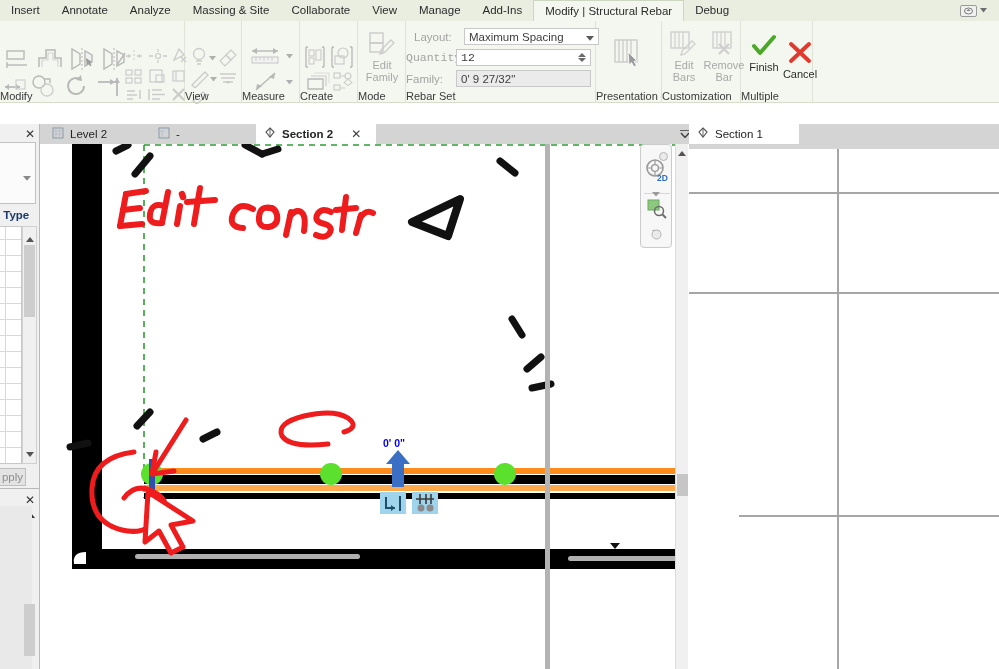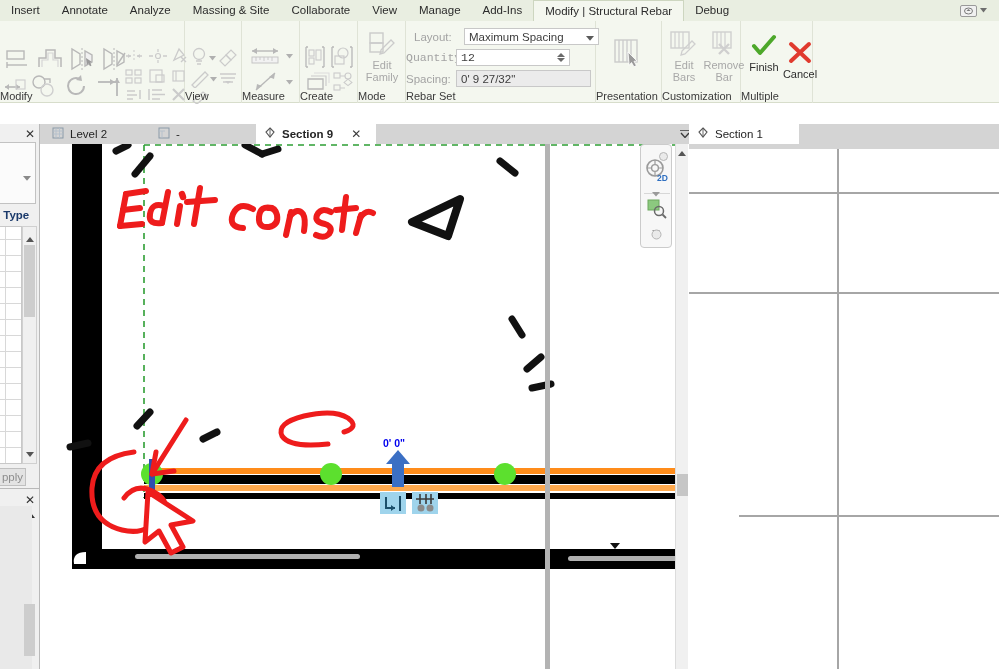--- a/index.html
+++ b/index.html
@@ -459,34 +459,34 @@
             <span>Maximum Spacing</span>
             <span class="caret-dn">
               <svg width="8" height="5" viewBox="0 0 8 5">
                     <path d="M0 0 L4 4.8 L8 0 Z" fill="#5a5a5a"></path>
                   </svg>
             </span>
           </span>
         </div>
         <div class="field-row" style="left:0px; top:25px;font-family:Liberation Mono, monospace;">
           <span class="field-lbl">Quantity:</span>
-          <span class="fld white" style="width:114px;gap:23px;">
+          <span class="fld white" style="width:135px;gap:23px;">
             <span>12</span>
             <span class="spin">
               <svg width="8" height="4" viewBox="0 0 8 4">
                     <path d="M0 4 L4 0 L8 4 Z" fill="#6a6a6a"></path>
                   </svg>
               <svg width="8" height="4" viewBox="0 0 8 4">
                     <path d="M0 0 L4 4 L8 0 Z" fill="#6a6a6a"></path>
                   </svg>
             </span>
           </span>
         </div>
         <div class="field-row" style="left:0px; top:46px;">
-          <span class="field-lbl">Spacing:</span>
+          <span class="field-lbl">Family:</span>
           <span class="fld" style="width:135px;">
             <span>0'  9 27/32"</span>
           </span>
         </div>
       </div>
       <div class="panel-label">Rebar Set</div>
     </div>
 
     <div class="panel" style="left:596px; width:66px;">
       <div class="panel-content">
@@ -576,21 +576,21 @@
       </span>
       <span>-</span>
     </div>
     <div class="vtab sel" style="left:256px; width:120px; justify-content:flex-start;">
       <span>
         <svg width="12" height="12" viewBox="0 0 12 12">
             <path d="M6 1 L10 5 L6 10 L2 5 Z" fill="none" stroke="#555" stroke-width="1.1"></path>
             <path d="M6 1 v9" stroke="#555" stroke-width="0.9"></path>
           </svg>
       </span>
-      <span style="font-weight:bold;">Section 9</span>
+      <span style="font-weight:bold;">Section 2</span>
       <span class="vx" style="margin-left:12px;">✕</span>
     </div>
     <div class="vtab" style="left:672px;">
       <svg width="10" height="8" viewBox="0 0 10 8">
           <path d="M0 0 h10 M1 3 L5 7.5 L9 3" fill="none" stroke="#3a3a3a" stroke-width="1.3"></path>
         </svg>
     </div>
     <div class="vtab" style="left:689px; width:110px; background:#ffffff;">
       <span>
         <svg width="12" height="12" viewBox="0 0 12 12">

